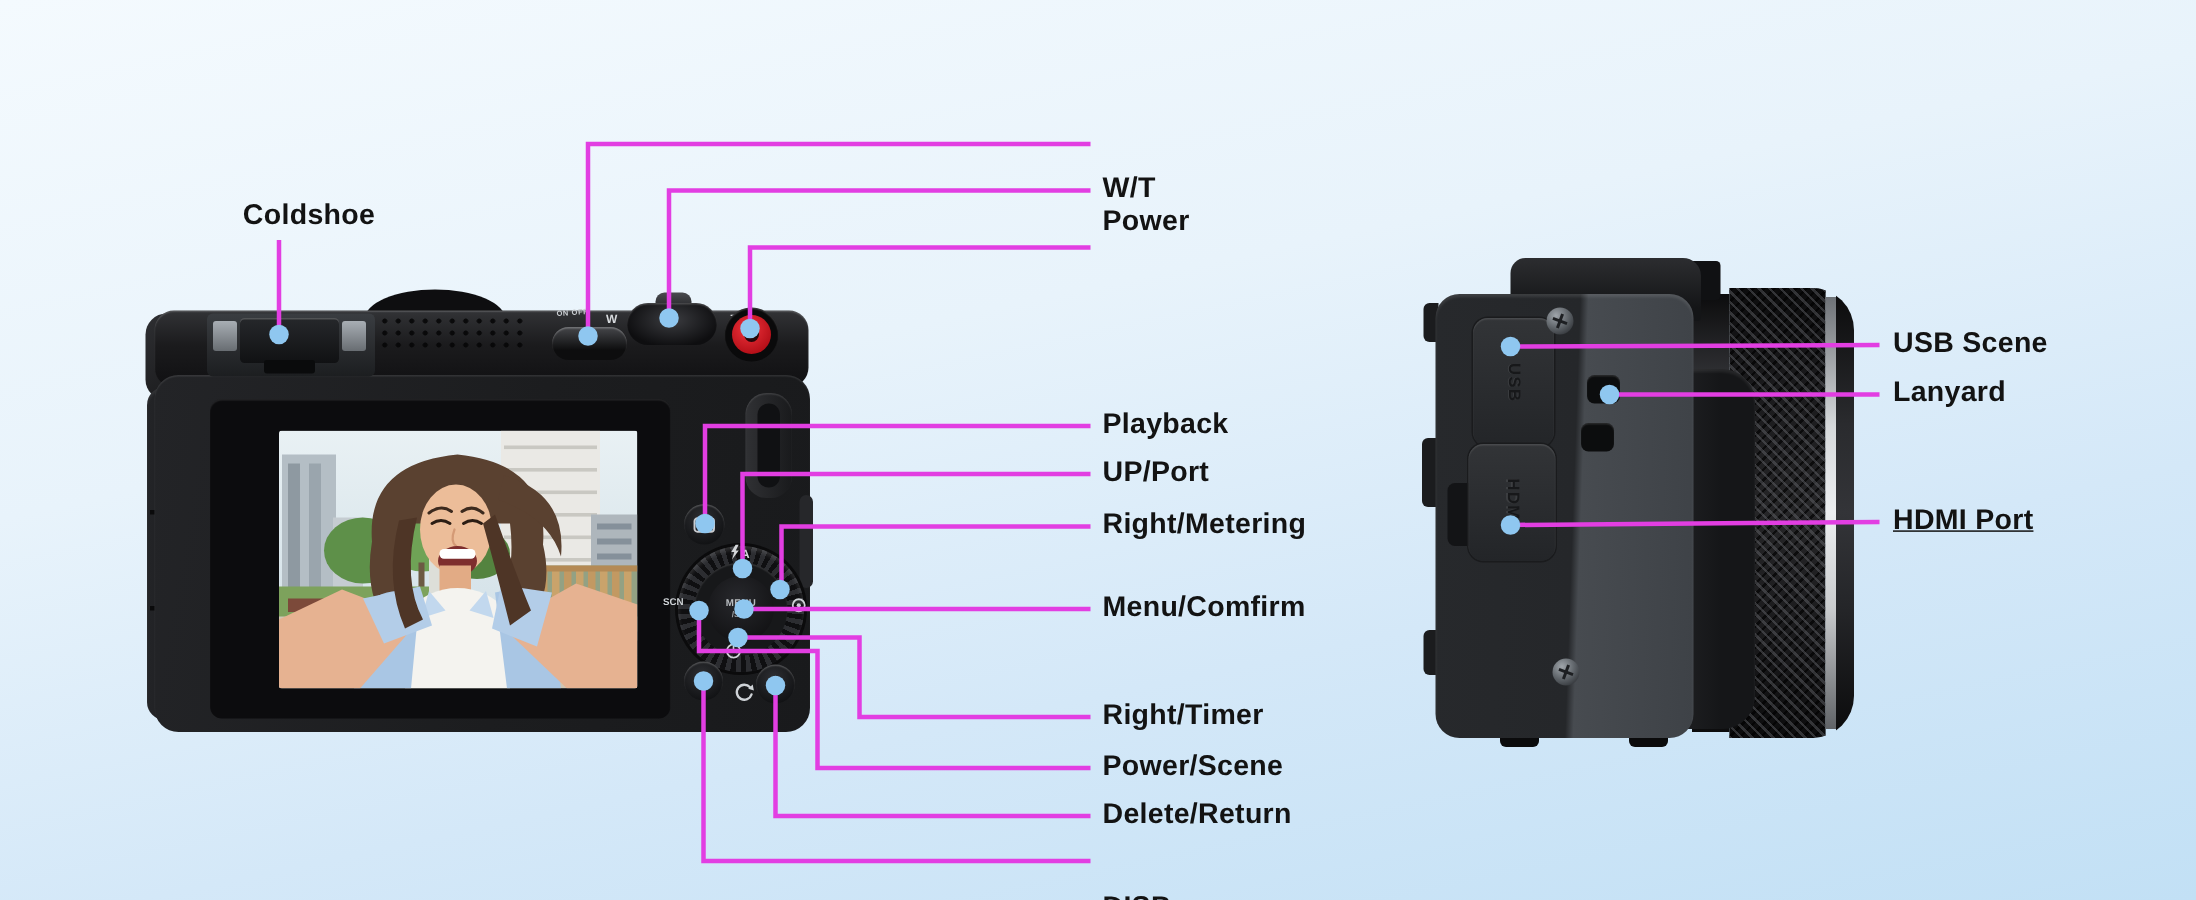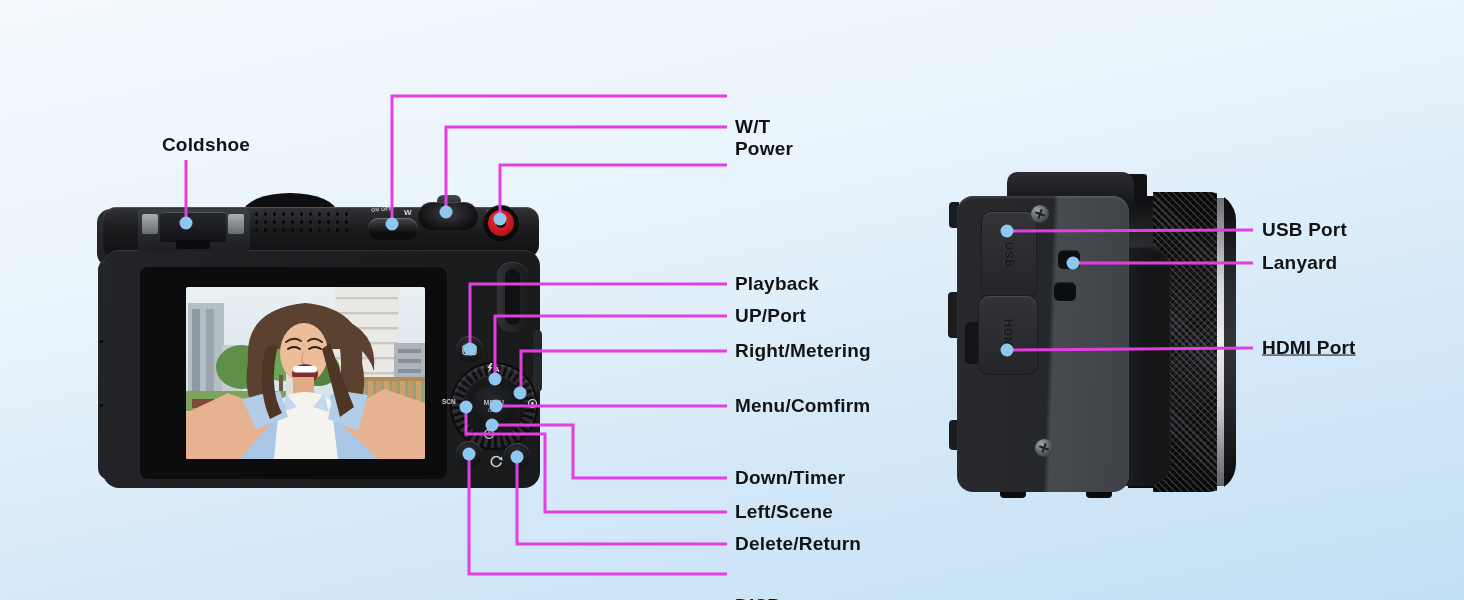--- a/index.html
+++ b/index.html
@@ -320,21 +320,21 @@
       <circle cx="1007" cy="350" r="6.5" fill="#8fc7f0"></circle>
     </svg>
   <div id="labels">
       <div class="callout-label centered" style="left: 186px; top: 145px; color: rgb(19, 19, 19);">Coldshoe</div>
       <div class="callout-label" style="left: 735px; top: 102px; color: rgb(19, 19, 19); margin-top: 47px;">Power</div>
       <div class="callout-label" style="left: 735px; top: 127px; color: rgb(19, 19, 19);">W/T</div>
       <div class="callout-label" style="left: 735px; top: 284px; color: rgb(19, 19, 19);">Playback</div>
       <div class="callout-label" style="left: 735px; top: 316px; color: rgb(19, 19, 19);">UP/Port</div>
       <div class="callout-label" style="left: 735px; top: 351px; color: rgb(19, 19, 19);">Right/Metering</div>
       <div class="callout-label" style="left: 735px; top: 406px; color: rgb(19, 19, 19);">Menu/Comfirm</div>
-      <div class="callout-label" style="left: 735px; top: 478px; color: rgb(19, 19, 19);">Down/Timer</div>
-      <div class="callout-label" style="left: 735px; top: 512px; color: rgb(19, 19, 19);">Left/Scene</div>
+      <div class="callout-label" style="left: 735px; top: 478px; color: rgb(19, 19, 19);">Right/Timer</div>
+      <div class="callout-label" style="left: 735px; top: 512px; color: rgb(19, 19, 19);">Power/Scene</div>
       <div class="callout-label" style="left: 735px; top: 544px; color: rgb(19, 19, 19);">Delete/Return</div>
       <div class="callout-label" style="left: 735px; top: 606px; color: rgb(19, 19, 19);">DISP</div>
-      <div class="callout-label" style="left: 1262px; top: 230px; color: rgb(19, 19, 19);">USB Port</div>
+      <div class="callout-label" style="left: 1262px; top: 230px; color: rgb(19, 19, 19);">USB Scene</div>
       <div class="callout-label" style="left: 1262px; top: 263px; color: rgb(19, 19, 19);">Lanyard</div>
       <div class="callout-label" style="left: 1262px; top: 348px; color: rgb(19, 19, 19); text-decoration: underline;">HDMI Port</div>
     </div>
 </div>
 
 </body></html>

